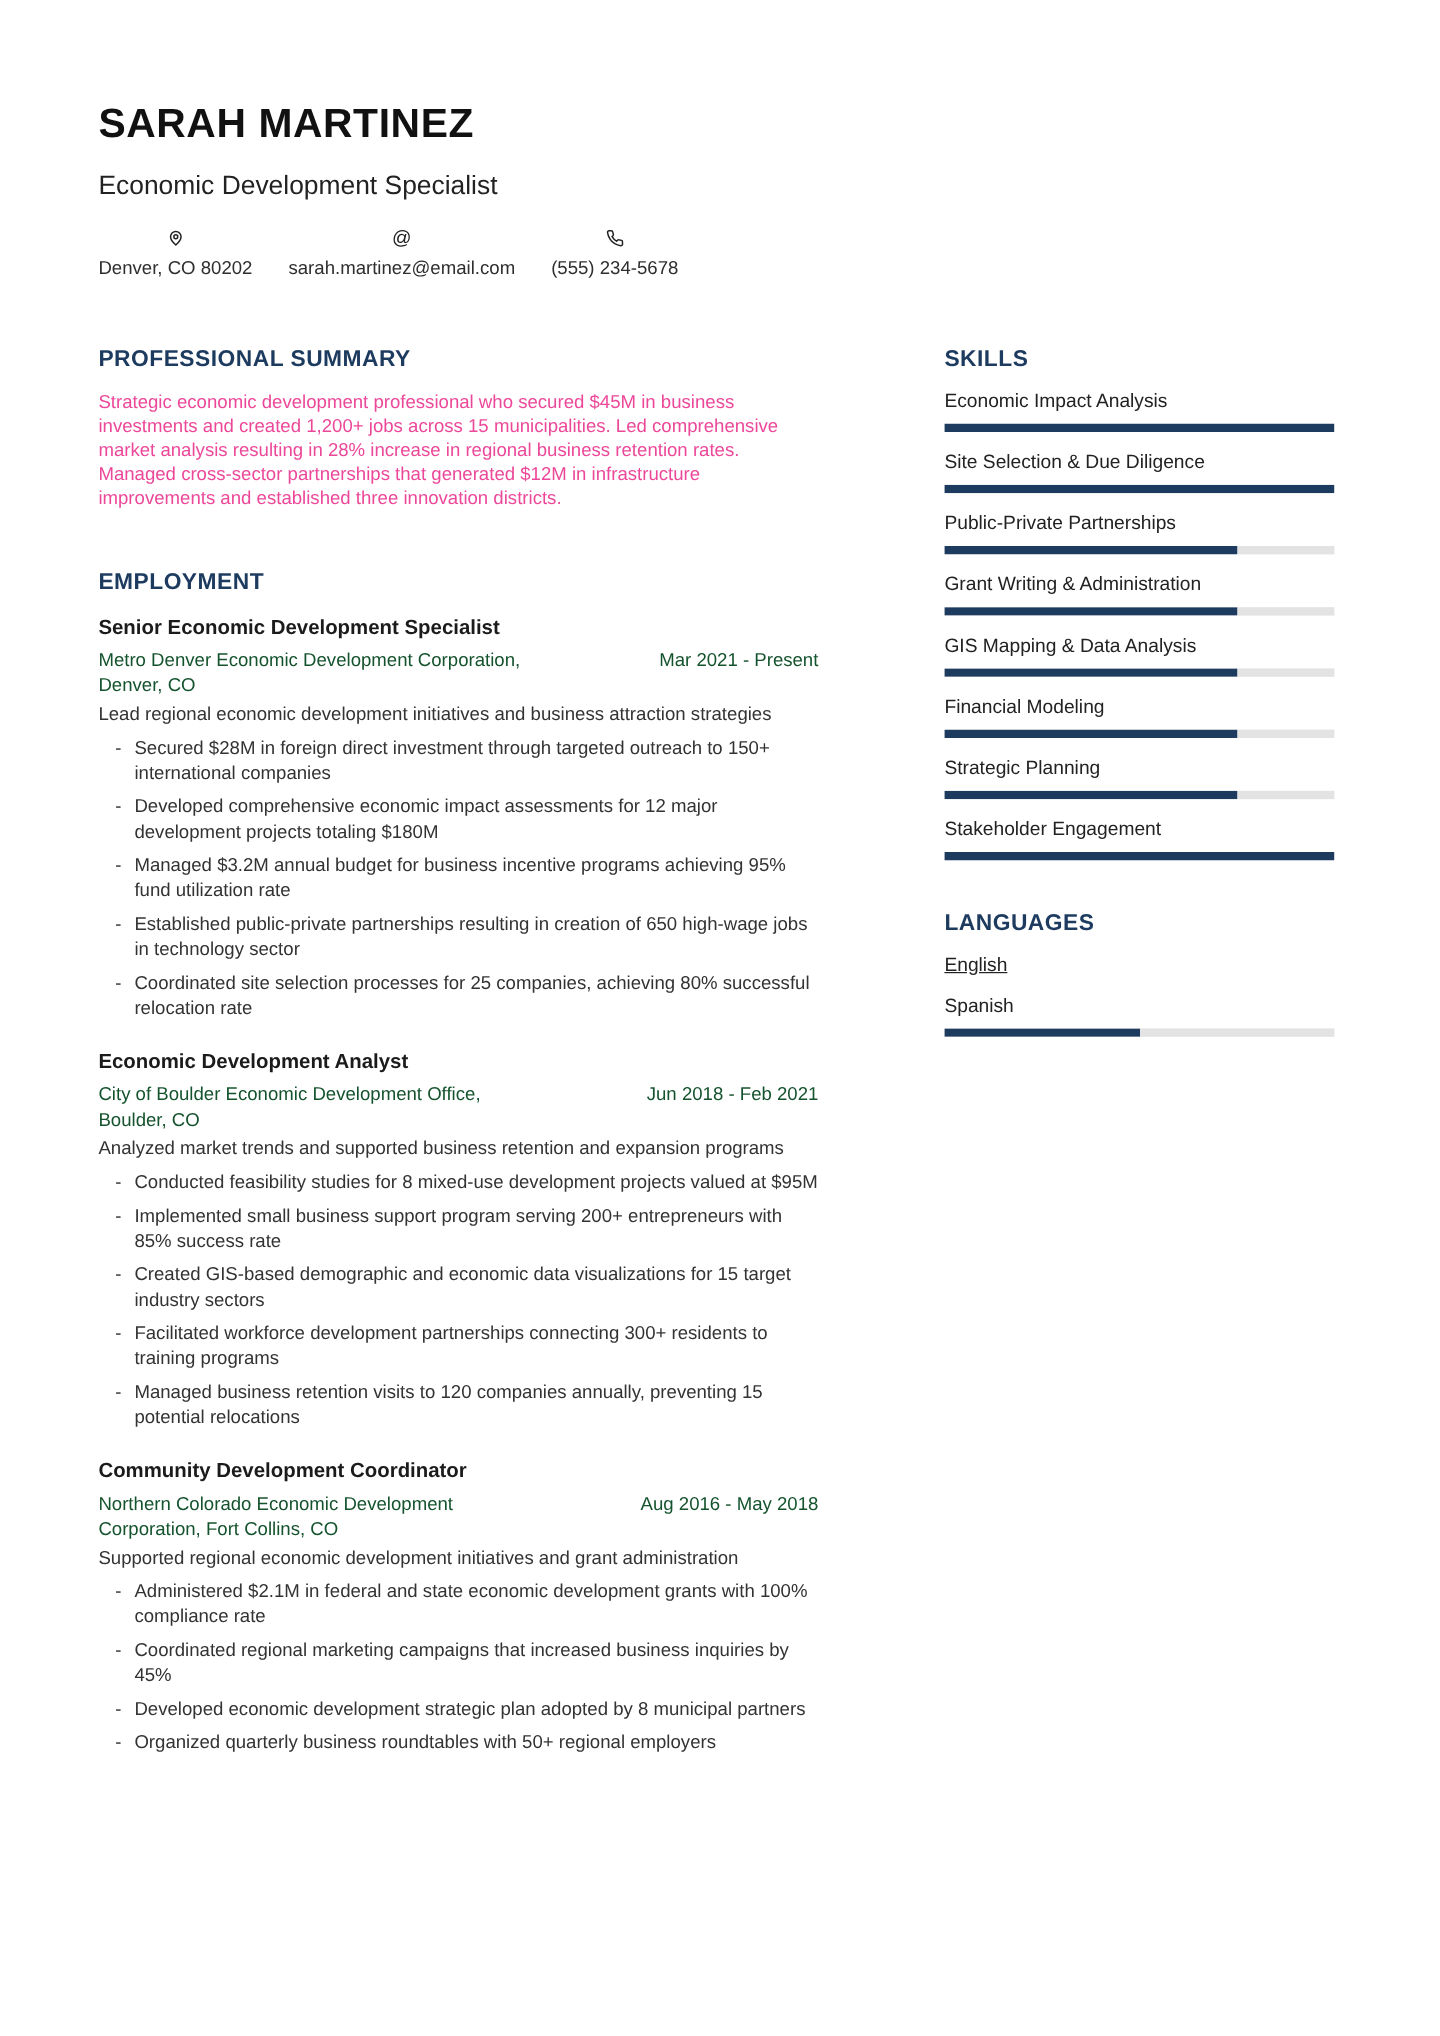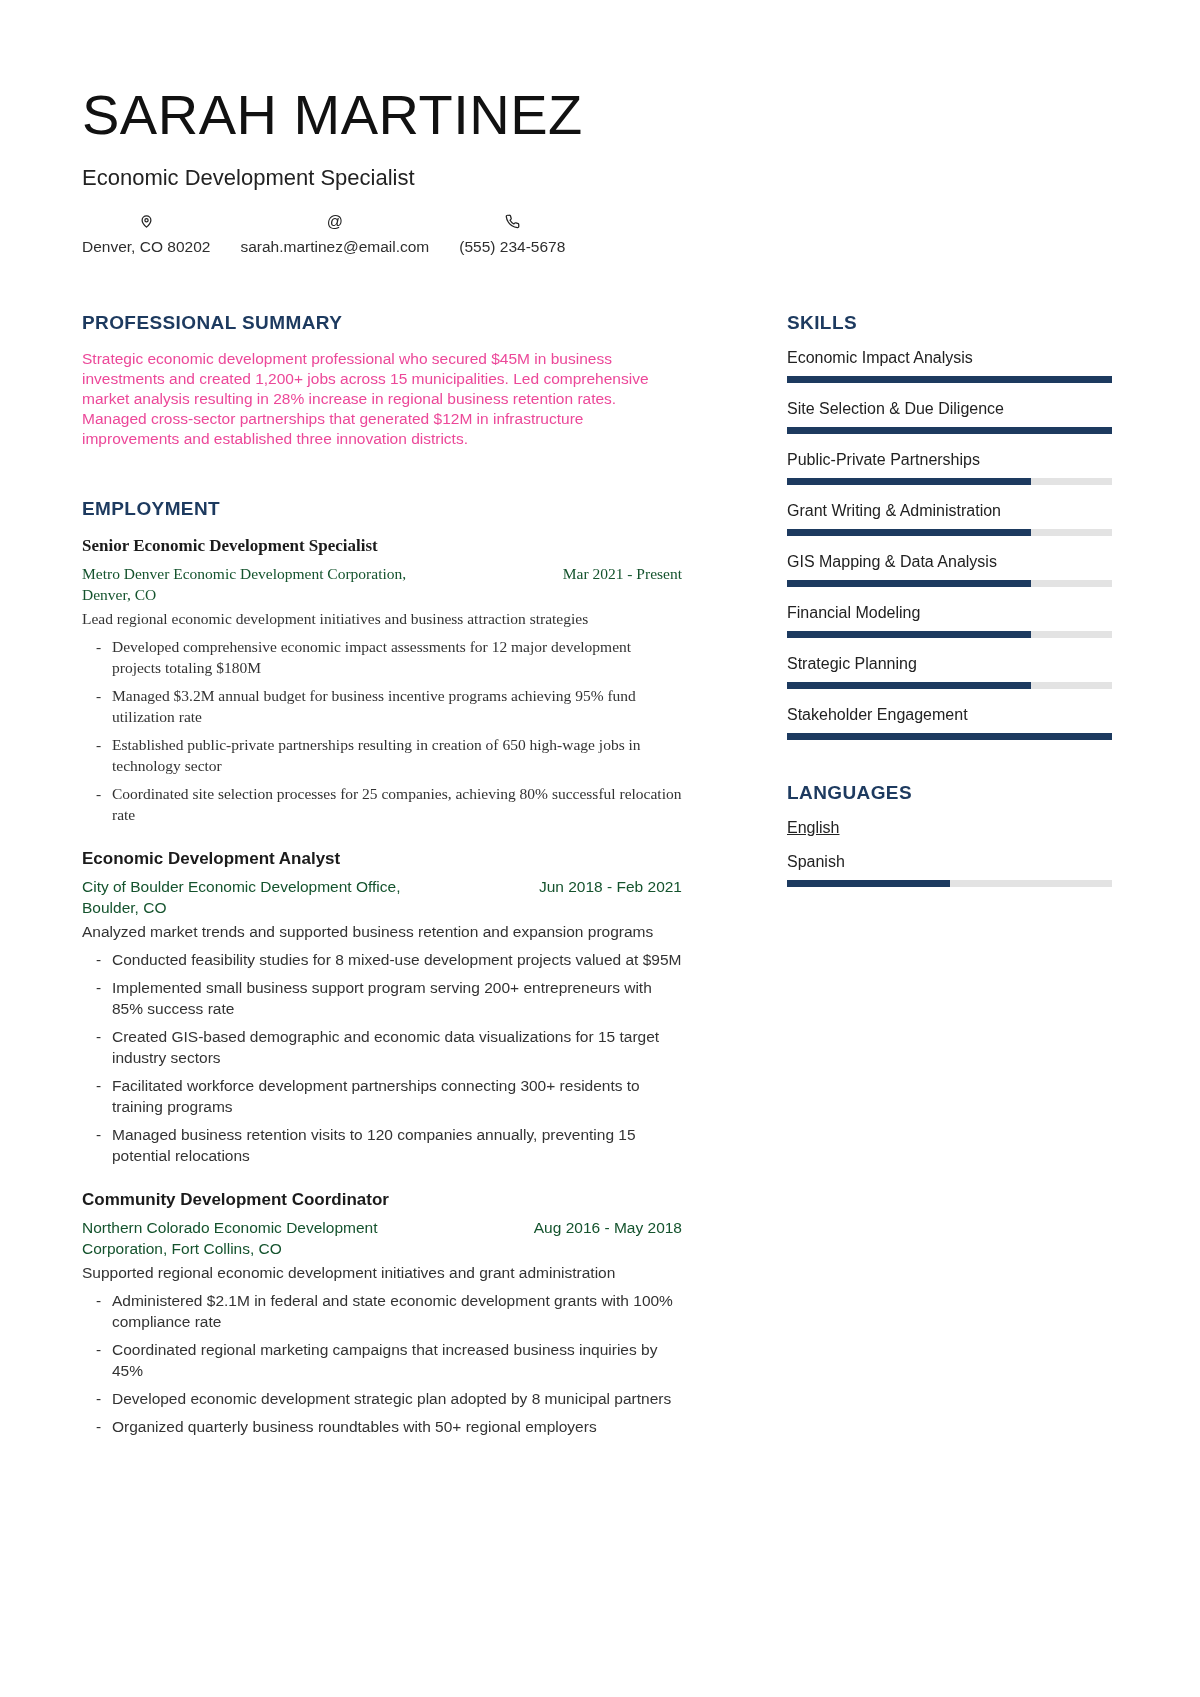--- a/index.html
+++ b/index.html
@@ -12,22 +12,22 @@
   .page {
     width: 1200px;
     height: 1697px;
     background: #ffffff;
     padding: 86px 88px 40px 82px;
     overflow: hidden;
   }
 
   
   .name {
-    font-size: 56px;
-    font-weight: normal;
+    font-size: 34px;
+    font-weight: bold;
     letter-spacing: 0.5px;
     color: #111111;
     line-height: 1.05;
     margin-bottom: 20px;
   }
   .job-headline {
     font-size: 22px;
     font-weight: normal;
     color: #222222;
     margin-bottom: 22px;
@@ -75,21 +75,21 @@
   
   .summary-text {
     font-size: 15.5px;
     line-height: 20px;
     color: #ec4899;
   }
 
   
   .employment-section { margin-top: 49px; }
   .job { margin-top: 24px; }
-  .job:first-of-type { margin-top: 16px; font-family: Liberation Serif, serif; }
+  .job:first-of-type { margin-top: 16px; }
   .job-title {
     font-size: 17px;
     font-weight: bold;
     color: #1b1b1b;
     margin-bottom: 7px;
   }
   .job-meta {
     display: flex;
     justify-content: space-between;
     align-items: flex-start;
@@ -194,20 +194,21 @@
         <h2 class="section-heading">EMPLOYMENT</h2>
         <div id="jobs-container">
             <article class="job">
               <h3 class="job-title">Senior Economic Development Specialist</h3>
               <div class="job-meta">
                 <span class="job-company">Metro Denver Economic Development Corporation, Denver, CO</span>
                 <span class="job-dates">Mar 2021 - Present</span>
               </div>
               <div class="job-lead">Lead regional economic development initiatives and business attraction strategies</div>
               <ul class="job-bullets">
+                <li class="job-bullet">Secured $28M in foreign direct investment through targeted outreach to 150+ international companies</li>
                 <li class="job-bullet">Developed comprehensive economic impact assessments for 12 major development projects totaling $180M</li>
                 <li class="job-bullet">Managed $3.2M annual budget for business incentive programs achieving 95% fund utilization rate</li>
                 <li class="job-bullet">Established public-private partnerships resulting in creation of 650 high-wage jobs in technology sector</li>
                 <li class="job-bullet">Coordinated site selection processes for 25 companies, achieving 80% successful relocation rate</li>
               </ul>
             </article>
             <article class="job">
               <h3 class="job-title">Economic Development Analyst</h3>
               <div class="job-meta">
                 <span class="job-company">City of Boulder Economic Development Office, Boulder, CO</span>

